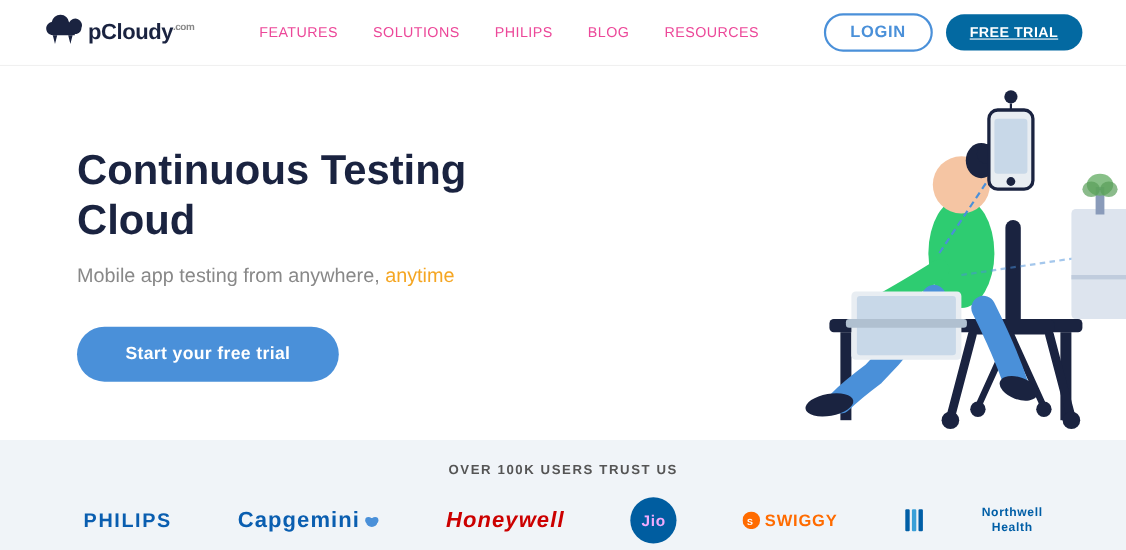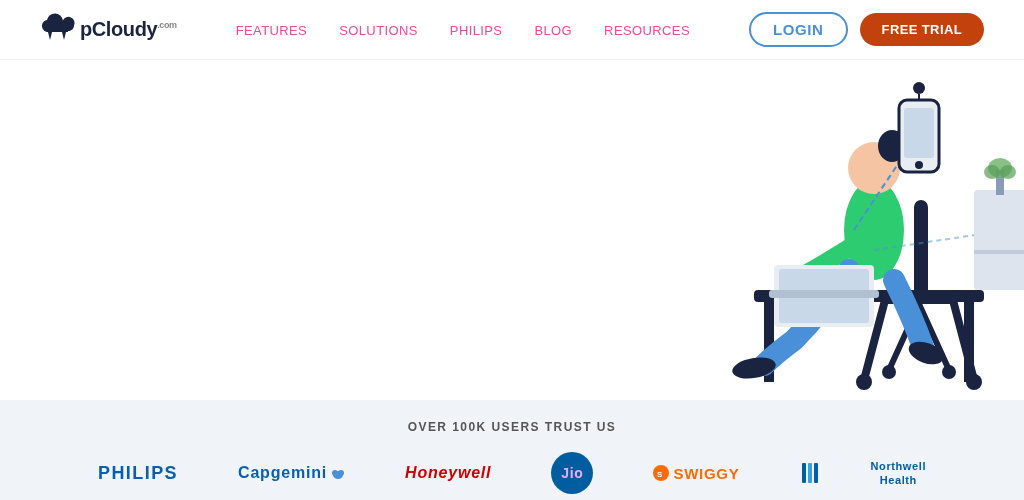--- a/index.html
+++ b/index.html
@@ -55,29 +55,30 @@
       color: #4a90d9;
       background: transparent;
       padding: 7px 22px;
       border-radius: 20px;
       font-size: 15px;
       font-weight: 600;
       cursor: pointer;
       letter-spacing: 0.04em;
     }
     .btn-free-trial {
-      background: #c2410c;
+      background: #0369a1;
       color: #fff;
       border: none;
       padding: 9px 22px;
       border-radius: 20px;
       font-size: 13px;
       font-weight: 600;
       cursor: pointer;
       letter-spacing: 0.03em;
+      text-decoration: underline;
     }
 
     
     .hero {
       display: flex;
       align-items: stretch;
       position: relative;
       height: 340px;
       overflow: hidden;
       background: #fff;
@@ -161,22 +162,22 @@
     .trust-logo {
       font-size: 17px;
       font-weight: 700;
       color: #4a90d9;
       letter-spacing: 0.05em;
       display: flex;
       align-items: center;
       gap: 4px;
     }
     .trust-logo.philips { color: #0a5eb0; font-size: 18px; letter-spacing: 0.08em; }
-    .trust-logo.capgemini { color: #0a5eb0; font-size: 16px; }
-    .trust-logo.honeywell { color: #cc0000; font-size: 16px; font-style: italic; }
+    .trust-logo.capgemini { color: #0a5eb0; font-size: 20px; }
+    .trust-logo.honeywell { color: #cc0000; font-size: 20px; font-style: italic; }
     .trust-logo.jio { background: #005da0; color: #f0abfc; border-radius: 50%; width: 42px; height: 42px; display: flex; align-items: center; justify-content: center; font-size: 14px; font-weight: 700; }
     .trust-logo.swiggy { color: #ff6b00; font-size: 15px; font-weight: 800; }
     .trust-logo.northwell { color: #005ea6; font-size: 12px; font-weight: 700; text-align: center; line-height: 1.3; }
   </style>
 </head>
 <body>
 
 <nav class="navbar">
   <div class="nav-logo">
     <span class="cloud-icon">
@@ -197,20 +198,27 @@
     <li><a href="#">RESOURCES</a></li>
   </ul>
 
   <div class="nav-actions">
     <button class="btn-login">LOGIN</button>
     <button class="btn-free-trial">FREE TRIAL</button>
   </div>
 </nav>
 
 <section class="hero">
+  <div class="hero-left">
+    <h1 class="hero-title">Continuous Testing Cloud</h1>
+    <p class="hero-subtitle">
+      <span>Mobile app testing from anywhere, </span><span class="highlight">anytime</span>
+    </p>
+    <button class="btn-start-trial">Start your free trial</button>
+  </div>
 
   <div class="hero-right">
 
     <svg class="illustration-svg" viewBox="0 0 500 330" fill="none" xmlns="http://www.w3.org/2000/svg">
 
       <rect x="230" y="220" width="230" height="12" rx="4" fill="#1a2340"></rect>
       <rect x="240" y="232" width="10" height="80" fill="#1a2340"></rect>
       <rect x="440" y="232" width="10" height="80" fill="#1a2340"></rect>
 
       <rect x="390" y="130" width="14" height="100" rx="7" fill="#1a2340"></rect>

